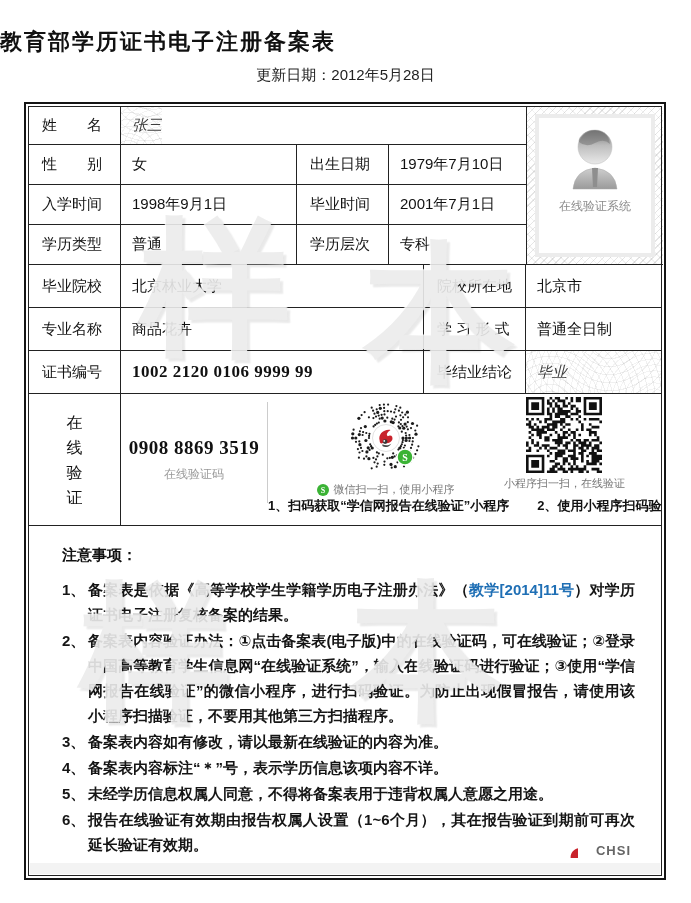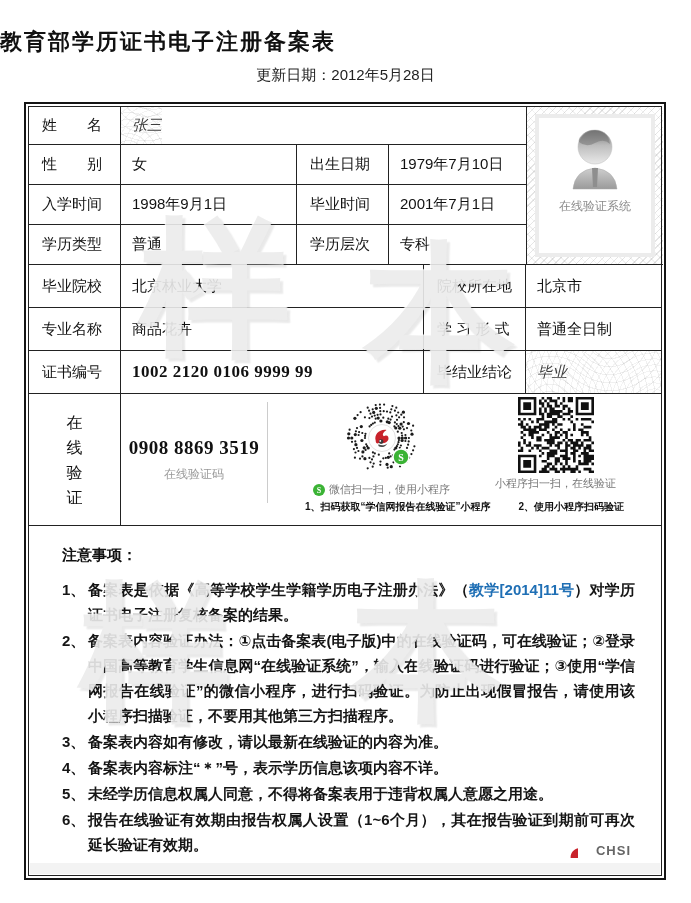--- a/index.html
+++ b/index.html
@@ -64,21 +64,21 @@
   .v-content{flex:1;display:flex;align-items:stretch;}
   .code-box{width:146px;flex:none;display:flex;flex-direction:column;
             align-items:center;justify-content:center;}
   .v-code{font-size:19px;color:#111;letter-spacing:.5px;}
   .v-code-cap{font-size:12px;color:#999;margin-top:7px;}
   .v-divider{width:1px;background:#ccc;margin:8px 0 22px 0;flex:none;}
   .qr-zone{flex:1;display:flex;flex-direction:column;}
   .qr-row{flex:1;display:flex;justify-content:space-evenly;align-items:flex-start;padding-top:3px;}
   .qr-block{display:flex;flex-direction:column;align-items:center;}
   .qr-cap{font-size:11px;color:#777;margin-top:3px;display:flex;align-items:center;gap:4px;}
-  .steps-row{display:flex;justify-content:center;gap:28px;font-size:10px;
+  .steps-row{display:flex;justify-content:center;gap:28px;font-size:13px;
              font-weight:bold;color:#111;padding:0 0 11px 0;}
 
   
   .notes{position:relative;height:351px;box-sizing:border-box;
          padding:16px 26px 0 33px;font-size:15px;line-height:25px;color:#111;}
   .notes-title{font-weight:bold;margin-bottom:10px;}
   .note-item{position:relative;padding-left:26px;margin-bottom:1px;
              text-align:justify;font-weight:bold;color:#151515;}
   .note-item, .notes-title{font-weight:bold;}
   .note-num{position:absolute;left:0;top:0;}

